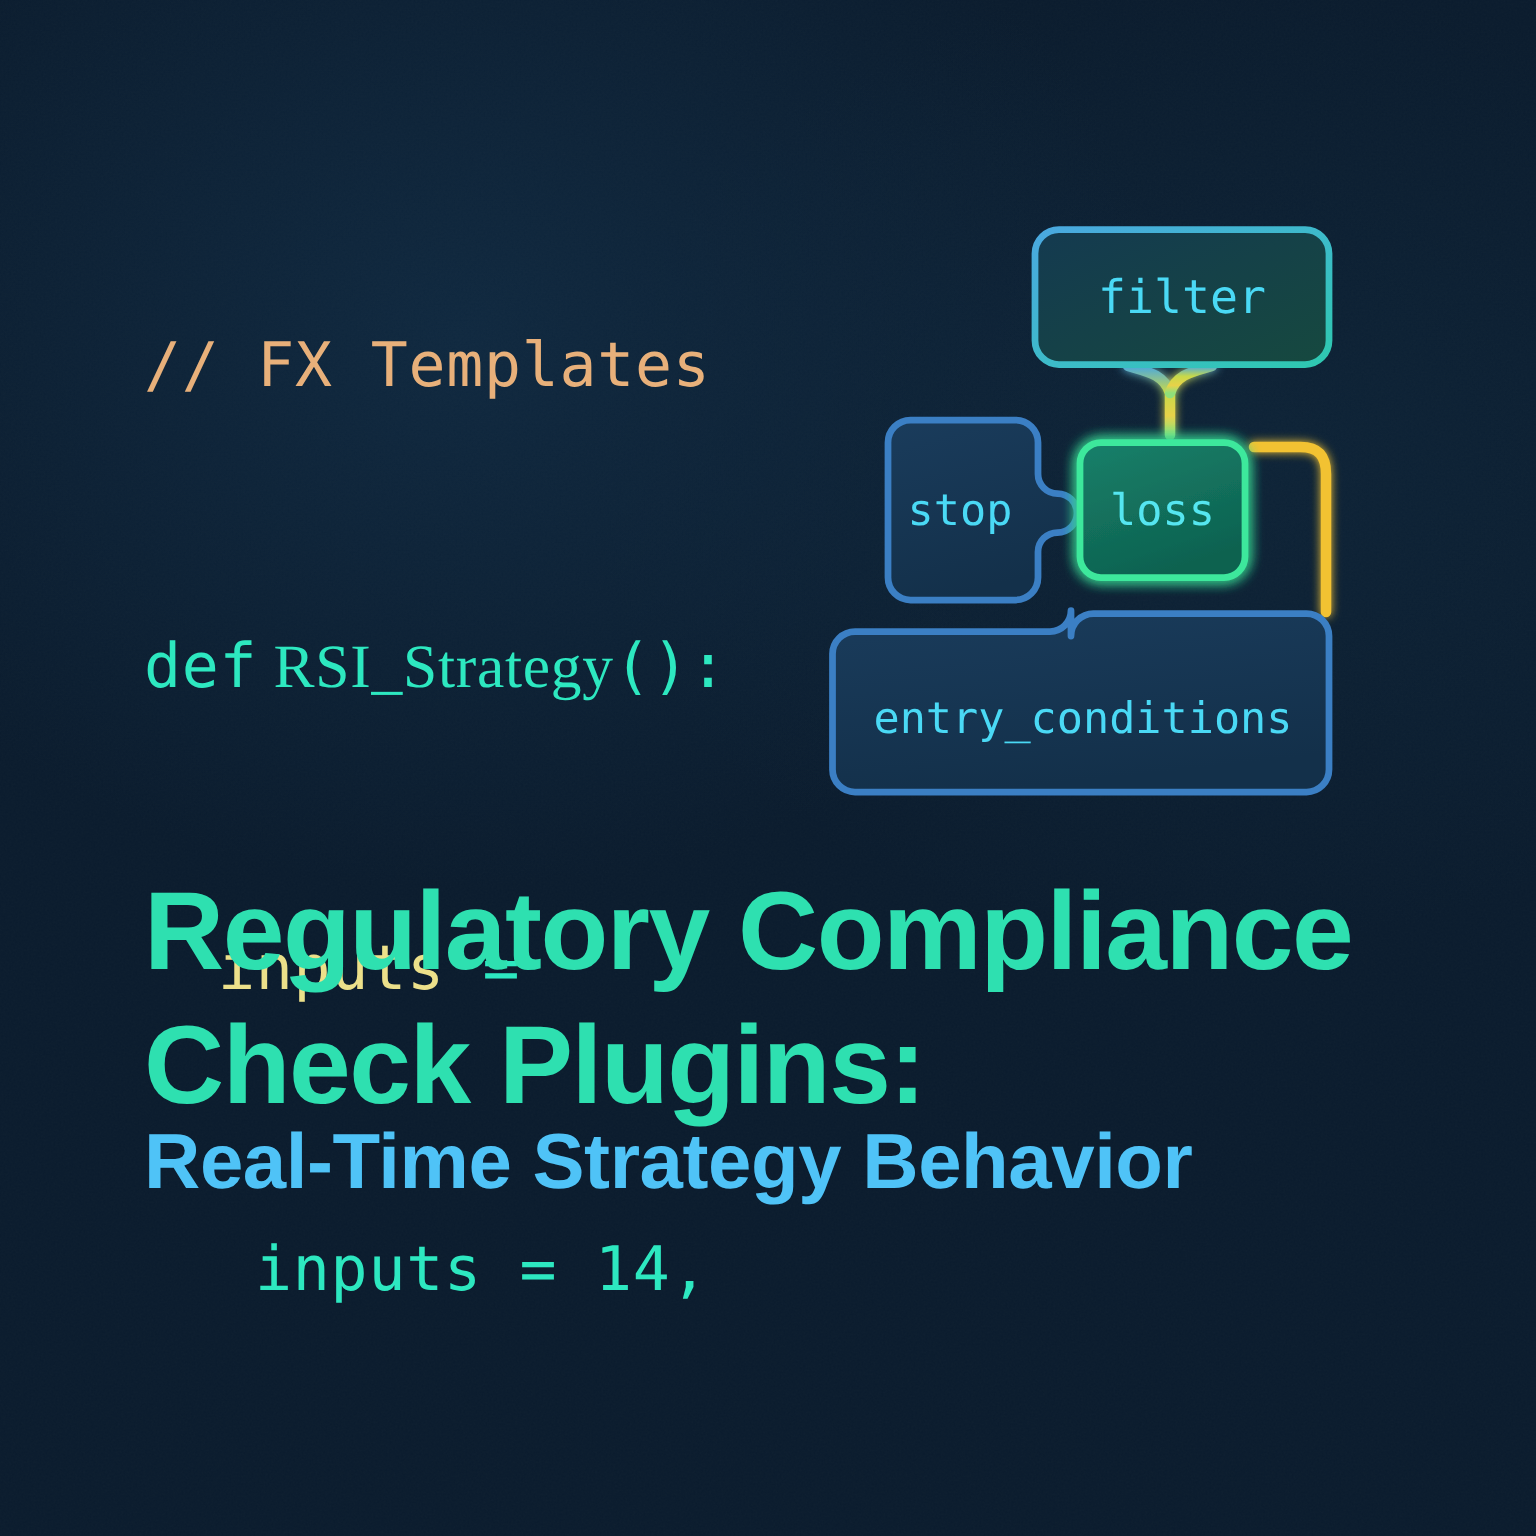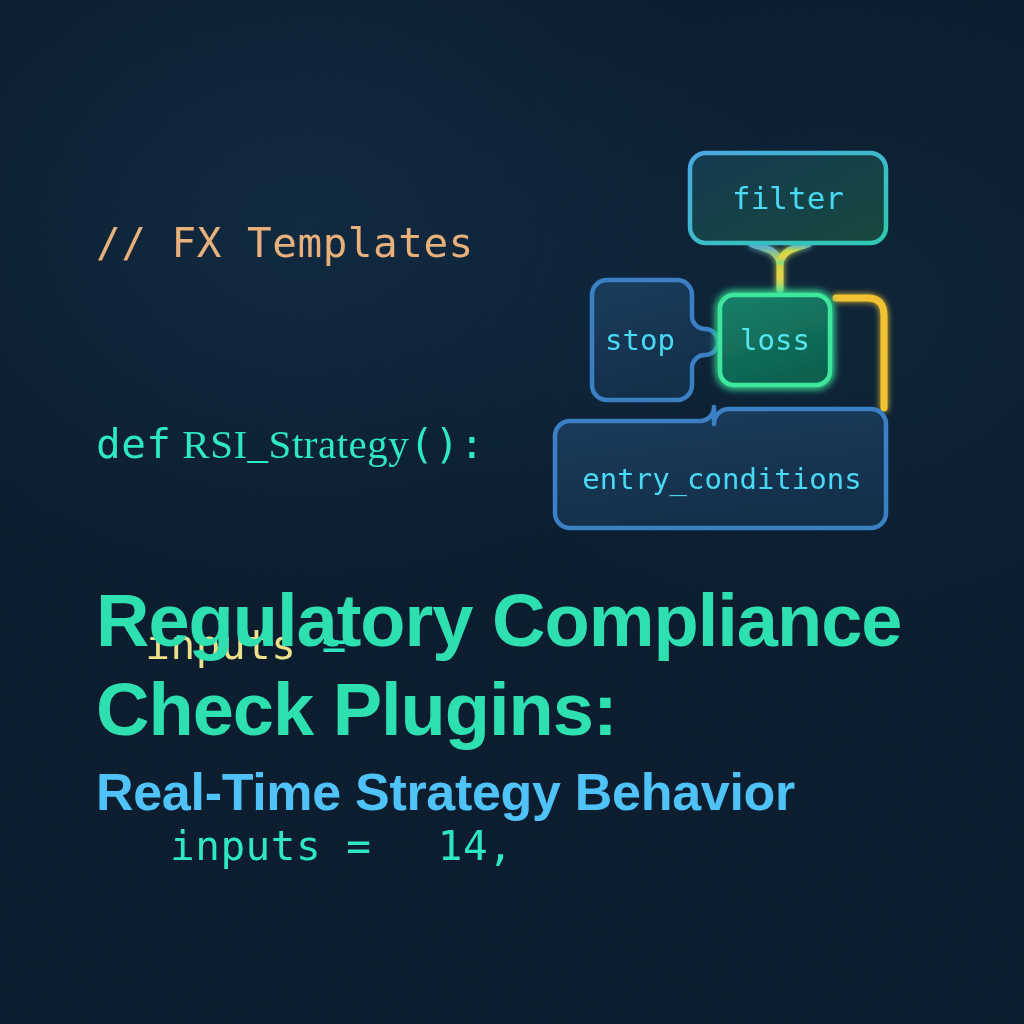--- a/index.html
+++ b/index.html
@@ -34,21 +34,21 @@
     letter-spacing:.5px;
     white-space:pre;
     z-index:3;
   }
   #code .ln{display:block;}
   .c-comment{color:#e8b07a;}
   .c-kw{color:#2de8c0;}
   .c-fn{color:#2de8c0;font-family:Liberation Serif, serif;}
   .c-prop{color:#ece08a;}
   .c-op{color:#2de8c0;}
-  .c-num{color:#2de8c0;margin-left:41px;}
+  .c-num{color:#2de8c0;}
   .c-str{color:#f0a868;}
   .c-punct{color:#2de8c0;}
   .c-ident{color:#2de8c0;}
   .ind1{padding-left:2ch;}
   .ind2{padding-left:3ch;}
 
   
   #graph{
     position:absolute;
     left:540px; top:140px;
@@ -85,21 +85,20 @@
     position:absolute;
     left:96px; top:742px;
     width:900px;
     color:#4fc3f7;
     font-family:"Liberation Sans", sans-serif;
     font-weight:bold;
     font-size:52px;
     line-height:67px;
     letter-spacing:-.3px;
     z-index:3;
-    margin-top:17px;
   }
   #subhead .sl{display:block;white-space:nowrap;}
 </style>
 </head>
 <body>
 
 <div id="stage">
 
   <svg id="noise" width="1024" height="1024" aria-hidden="true">
     <defs>

